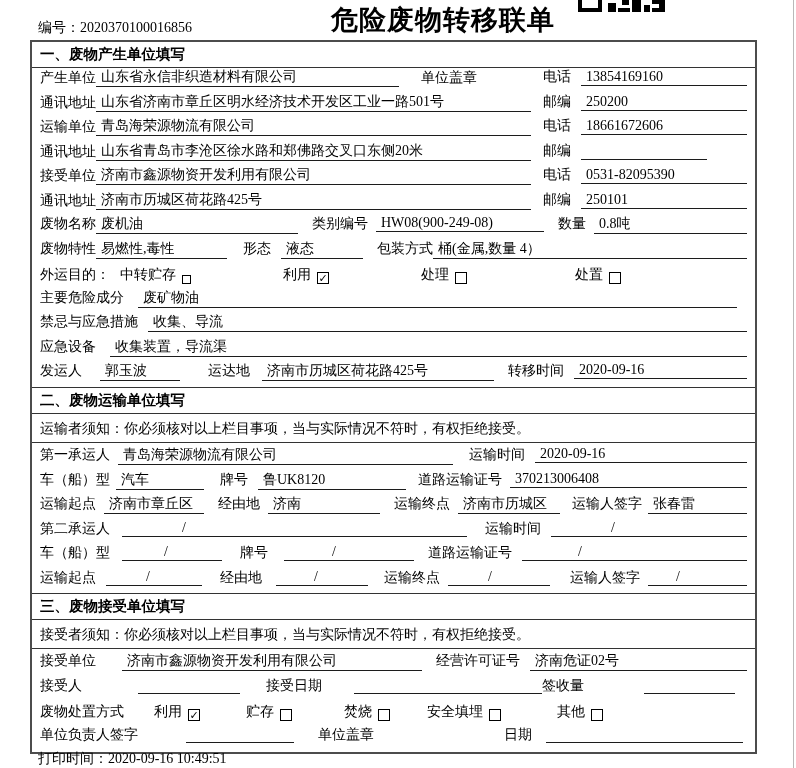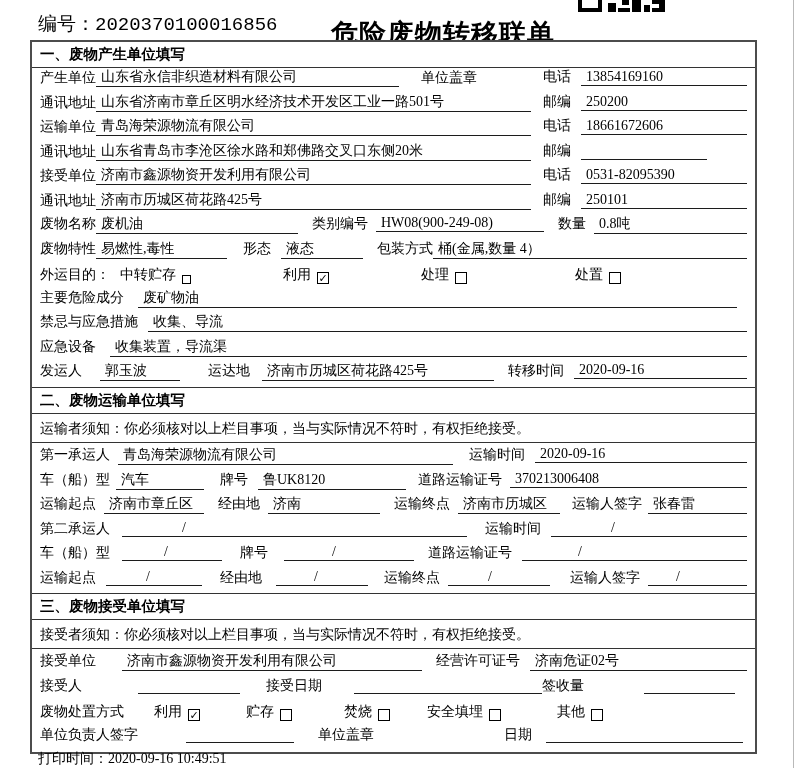--- a/index.html
+++ b/index.html
@@ -3,22 +3,22 @@
 <meta charset="utf-8">
 <style>
   * { box-sizing: border-box; }
   html,body { margin:0; padding:0; }
   body {
     width:796px; height:768px; background:#ffffff; color:#000;
     font-family:"Liberation Serif","DejaVu Serif",serif;
     font-size:14px; position:relative; overflow:hidden;
   }
   .topbar { position:relative; height:38px; }
-  .doc-no { position:absolute; left:38px; top:11px; font-size:19px; white-space:nowrap;font-family:Liberation Mono, monospace; }
-  .form-title { position:absolute; left:331px; top:16px; font-size:27px; font-weight:bold; letter-spacing:1px; white-space:nowrap; }
+  .doc-no { position:absolute; left:38px; top:19px; font-size:14px; white-space:nowrap; }
+  .form-title { position:absolute; left:331px; top:2px; font-size:27px; font-weight:bold; letter-spacing:1px; white-space:nowrap; }
   .qr { position:absolute; left:578px; top:0; }
   .edge-line { position:absolute; top:0; bottom:0; right:2px; width:1px; background:#b9b9b9; }
 
   .box { position:absolute; left:30px; top:40px; width:727px; border:2px solid #4c4c4c; background:#fff; }
   .sec-h { font-weight:bold; font-size:14.5px; padding:3px 8px 3px 8px; border-bottom:1px solid #333; }
   .sec-h.mid { border-top:1px solid #333; }
   .notice { padding:6px 8px 4px 8px; border-bottom:1px solid #333; }
 
   .row { display:flex; align-items:flex-start; height:24.5px; padding:0 8px 3px 8px; }
   .lbl { white-space:nowrap; flex:none; }

